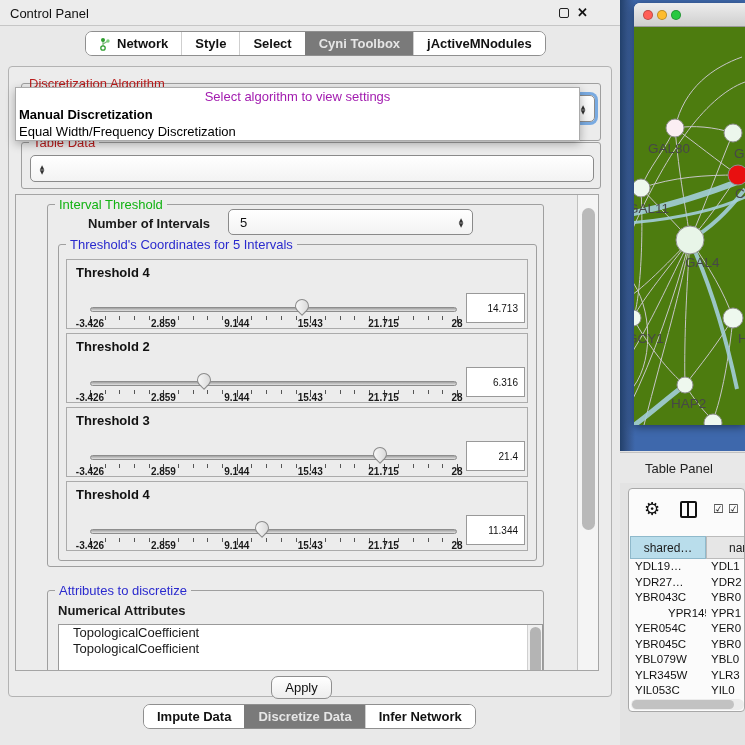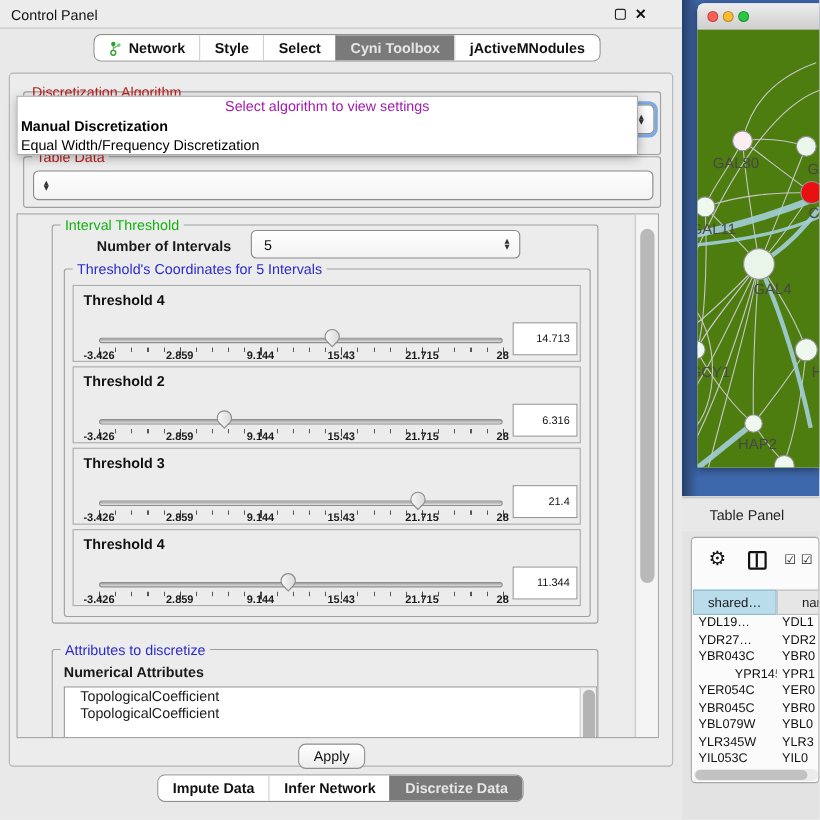--- a/index.html
+++ b/index.html
@@ -281,25 +281,25 @@
         </div>
       </div>
 
       <div class="apply-btn">Apply</div>
     </div>
 
     <div class="tabbar" id="bottom-tabs">
         <div class="tab">
           <span>Impute Data</span>
         </div>
-        <div class="tab">
-          <span>Infer Network</span>
-        </div>
         <div class="tab active">
           <span>Discretize Data</span>
+        </div>
+        <div class="tab">
+          <span>Infer Network</span>
         </div>
       </div>
   </div>
 
   <div class="right-side">
     <div class="blue-backdrop">
       <div class="mac-window">
         <div class="mac-titlebar">
           <span class="tl-dot" id="dot-close" style="left: 9px; background: rgb(255, 95, 87);"></span>
           <span class="tl-dot" id="dot-min" style="left: 23px; background: rgb(254, 188, 46);"></span>

